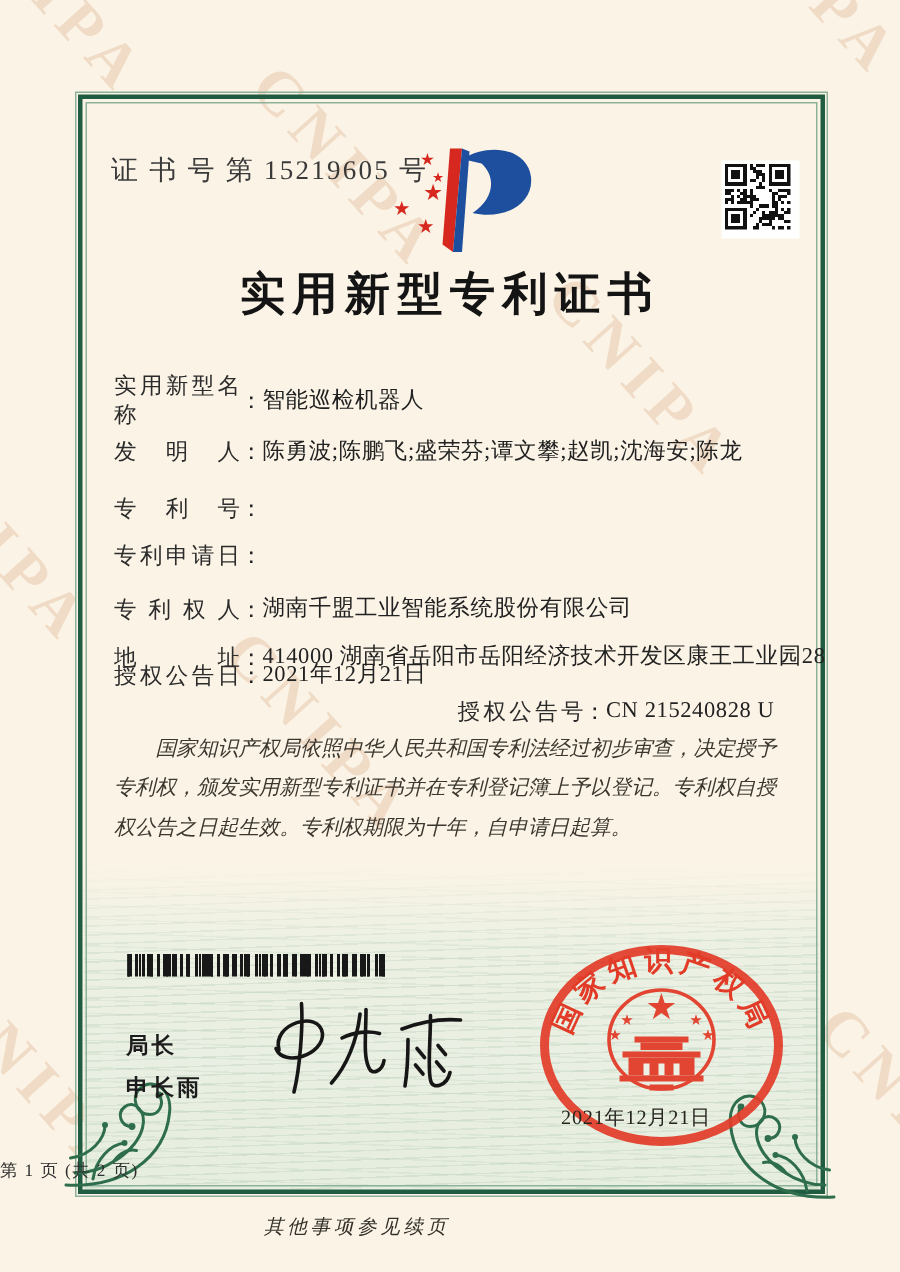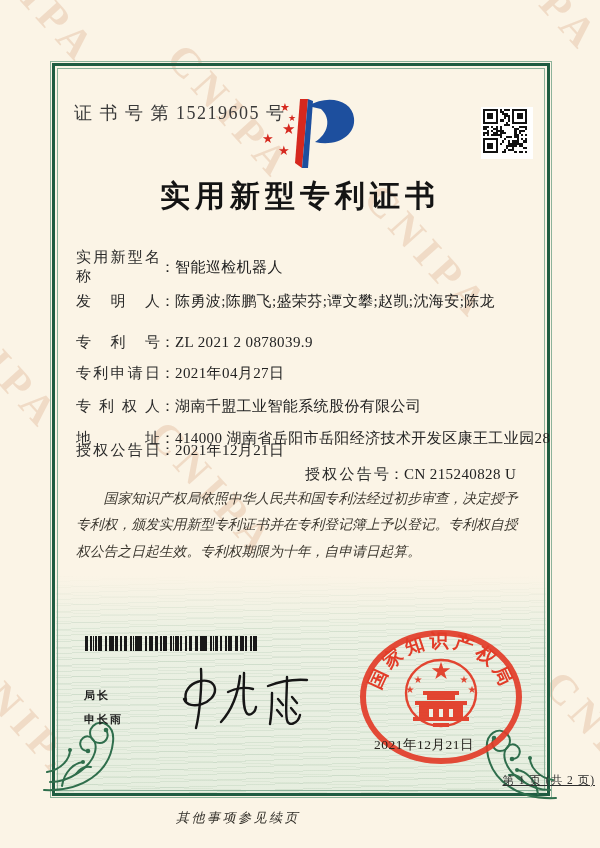--- a/index.html
+++ b/index.html
@@ -55,28 +55,28 @@
   .paras p{margin:0;text-indent:2em;}
   
   .barcode{
     position:absolute;left:85px;top:636px;width:172px;height:15px;z-index:4;
     background:
       repeating-linear-gradient(90deg,#181818 0 2px,transparent 2px 5px),
       repeating-linear-gradient(90deg,#181818 0 1px,transparent 1px 8px),
       repeating-linear-gradient(90deg,#181818 0 3px,transparent 3px 13px);
   }
   .officer{position:absolute;left:84px;top:688px;z-index:4;font-family:"Liberation Sans",sans-serif;color:#1c1c1c;}
-  .officer div{font-size:11px;font-weight:bold;letter-spacing:2px;margin-bottom:9px;}
+  .officer div{font-size:15px;font-weight:bold;letter-spacing:2px;margin-bottom:9px;}
   .signature{position:absolute;left:168px;top:664px;z-index:5;}
   .seal{position:absolute;left:357px;top:617px;z-index:4;}
   .seal-date{
     position:absolute;left:374px;top:736px;width:132px;z-index:5;
     font-size:13.5px;color:#26241f;letter-spacing:.5px;white-space:nowrap;
   }
-  .page-number{position:absolute;left:0;width:595px;top:773px;text-align:right;font-size:11.5px;color:#2e2e2e;z-index:4;letter-spacing:1px;text-decoration:underline;}
+  .page-number{position:absolute;left:0;width:595px;top:773px;text-align:left;font-size:11.5px;color:#2e2e2e;z-index:4;letter-spacing:1px;}
   .footer-note{position:absolute;left:0;width:476px;top:809px;text-align:center;font-size:13px;color:#33302a;z-index:4;font-style:italic;letter-spacing:2.5px;}
   .flourish{position:absolute;z-index:3;}
   .flourish.left{left:42px;top:710px;transform:scaleX(-1);}
   .flourish.right{left:478px;top:718px;}
 </style>
 </head>
 <body>
 
 <div class="page">
 
@@ -286,26 +286,24 @@
   <div class="row" style="top:289px">
     <span class="lab">发明人</span>
       <span class="col">：</span>
     <span class="val">
       <div>陈勇波;陈鹏飞;盛荣芬;谭文攀;赵凯;沈海安;陈龙</div>
     </span>
   </div>
   <div class="row" style="top:330px">
     <span class="lab">专利号</span>
       <span class="col">：</span>
-    <span class="val">ZL 2021 2 0878039.9</span>
   </div>
   <div class="row" style="top:361px">
     <span class="lab">专利申请日</span>
       <span class="col">：</span>
-    <span class="val">2021年04月27日</span>
   </div>
   <div class="row" style="top:394px">
     <span class="lab">专利权人</span>
       <span class="col">：</span>
     <span class="val">湖南千盟工业智能系统股份有限公司</span>
   </div>
   <div class="row" style="top:426px">
     <span class="lab">地址</span>
       <span class="col">：</span>
     <span class="val">

